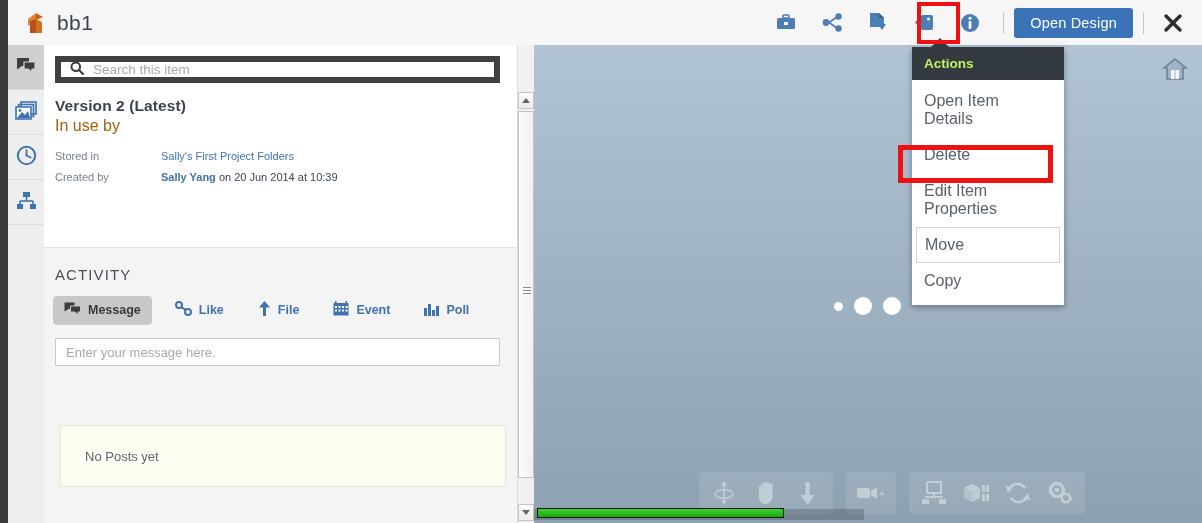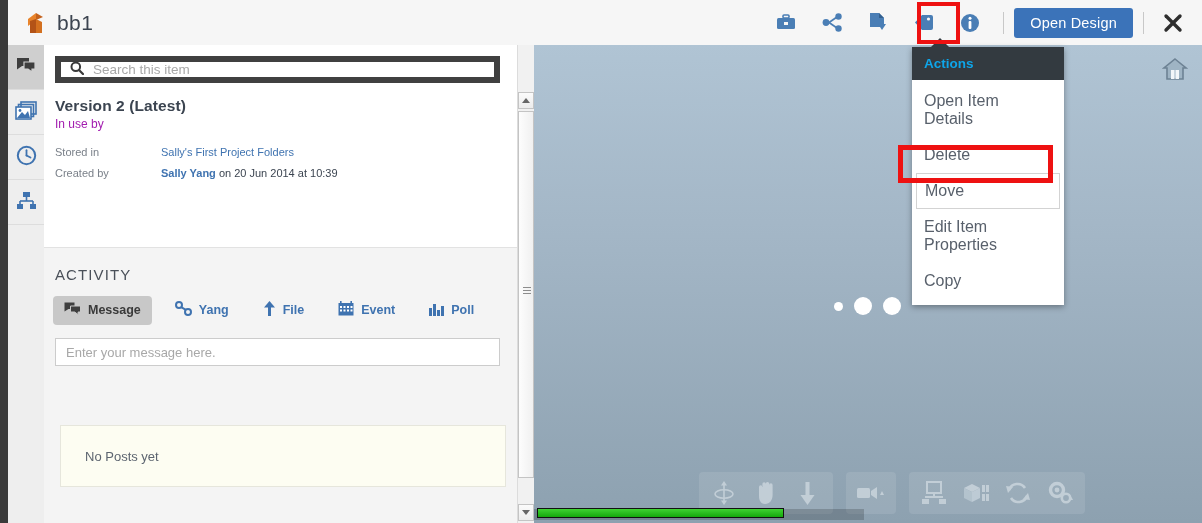--- a/index.html
+++ b/index.html
@@ -87,21 +87,21 @@
     color: #333; font-family: "Liberation Sans", sans-serif;
     background: transparent;
   }
   #search-input::placeholder { color: #a8a8a8; }
 
   #info-block { padding: 14px 14px 0 11px; }
   #version-title {
     font-size: 15.5px; font-weight: bold; color: #3b4450; margin: 0 0 2px 0;
     letter-spacing: .1px;
   }
-  #inuse { font-size: 12px; color: #a21caf; margin-bottom: 13px; }
+  #inuse { font-size: 16px; color: #a16207; margin-bottom: 13px; }
   .meta-row { display: flex; font-size: 11px; margin-bottom: 4px; line-height: 17px; }
   .meta-label { width: 106px; color: #7a8089; flex: 0 0 auto; }
   .meta-val { color: #3b4450; }
   .link { color: #3f73b0; text-decoration: none; cursor: pointer; }
   .link.bold { font-weight: bold; }
   #like-row {
     display: flex; align-items: center; margin-top: 13px; cursor: pointer;
   }
   #like-row .lbl { color: #3f73b0; font-size: 13px; margin-left: 7px; }
 
@@ -197,21 +197,21 @@
     border: 1px solid #111;
   }
 
   
   #actions-menu {
     position: absolute; left: 912px; top: 47px; width: 152px;
     background: #ffffff; box-shadow: 0 2px 6px rgba(0,0,0,.35);
     z-index: 30;
   }
   #actions-header {
-    background: #333a40; color: #0ea5e9; font-weight: bold;
+    background: #333a40; color: #bef264; font-weight: bold;
     font-size: 13.5px; padding: 9px 12px;
   }
   #actions-list { padding: 3px 0 6px 0; }
   .menu-item {
     padding: 9px 12px; font-size: 16px; color: #58606b; cursor: pointer;
     background: #ffffff;
   }
   .menu-item.hovered {
     background: #ffffff; border: 1px solid #d3d3d3;
     margin: 0 4px; padding: 8px 8px;
@@ -395,21 +395,21 @@
         </div>
 
         <div class="tab">
           <span>
             <svg width="17" height="15" viewBox="0 0 17 15">
               <circle cx="4" cy="4" r="3" fill="none" stroke="#3f73b0" stroke-width="2"></circle>
               <circle cx="13" cy="11" r="3" fill="none" stroke="#3f73b0" stroke-width="2"></circle>
               <line x1="6.2" y1="6.2" x2="10.8" y2="8.8" stroke="#3f73b0" stroke-width="2"></line>
             </svg>
           </span>
-          <span>Yang</span>
+          <span>Like</span>
         </div>
 
         <div class="tab">
           <span>
             <svg width="13" height="15" viewBox="0 0 13 15">
               <rect x="5" y="5" width="3" height="10" fill="#3f73b0"></rect>
               <polygon points="6.5,0 12,6.5 1,6.5" fill="#3f73b0"></polygon>
             </svg>
           </span>
           <span>File</span>
@@ -561,21 +561,21 @@
 
     <div id="progress-track"></div>
     <div id="progress-fill"></div>
   </div>
 
   <div id="actions-menu">
     <div id="actions-header">Actions</div>
     <div id="actions-list">
       <div class="menu-item">Open Item Details</div>
       <div class="menu-item">Delete</div>
+      <div class="menu-item">Edit Item Properties</div>
       <div class="menu-item hovered">Move</div>
-      <div class="menu-item">Edit Item Properties</div>
       <div class="menu-item">Copy</div>
     </div>
   </div>
 
   <div id="move-highlight"></div>
 
 </div>
 
 </body></html>

